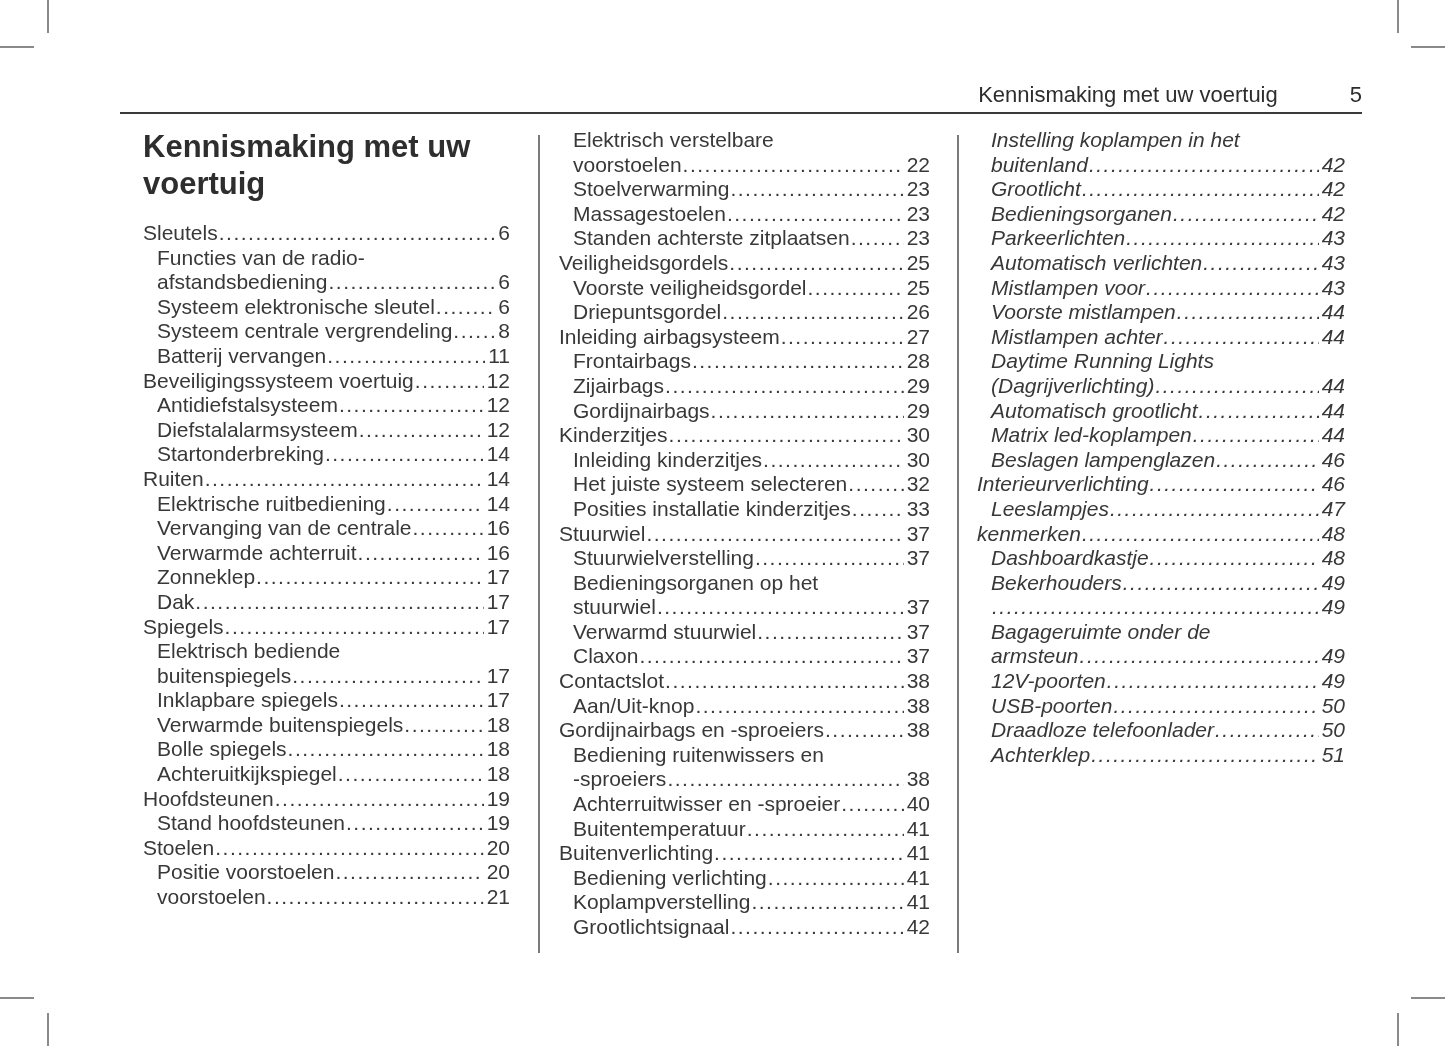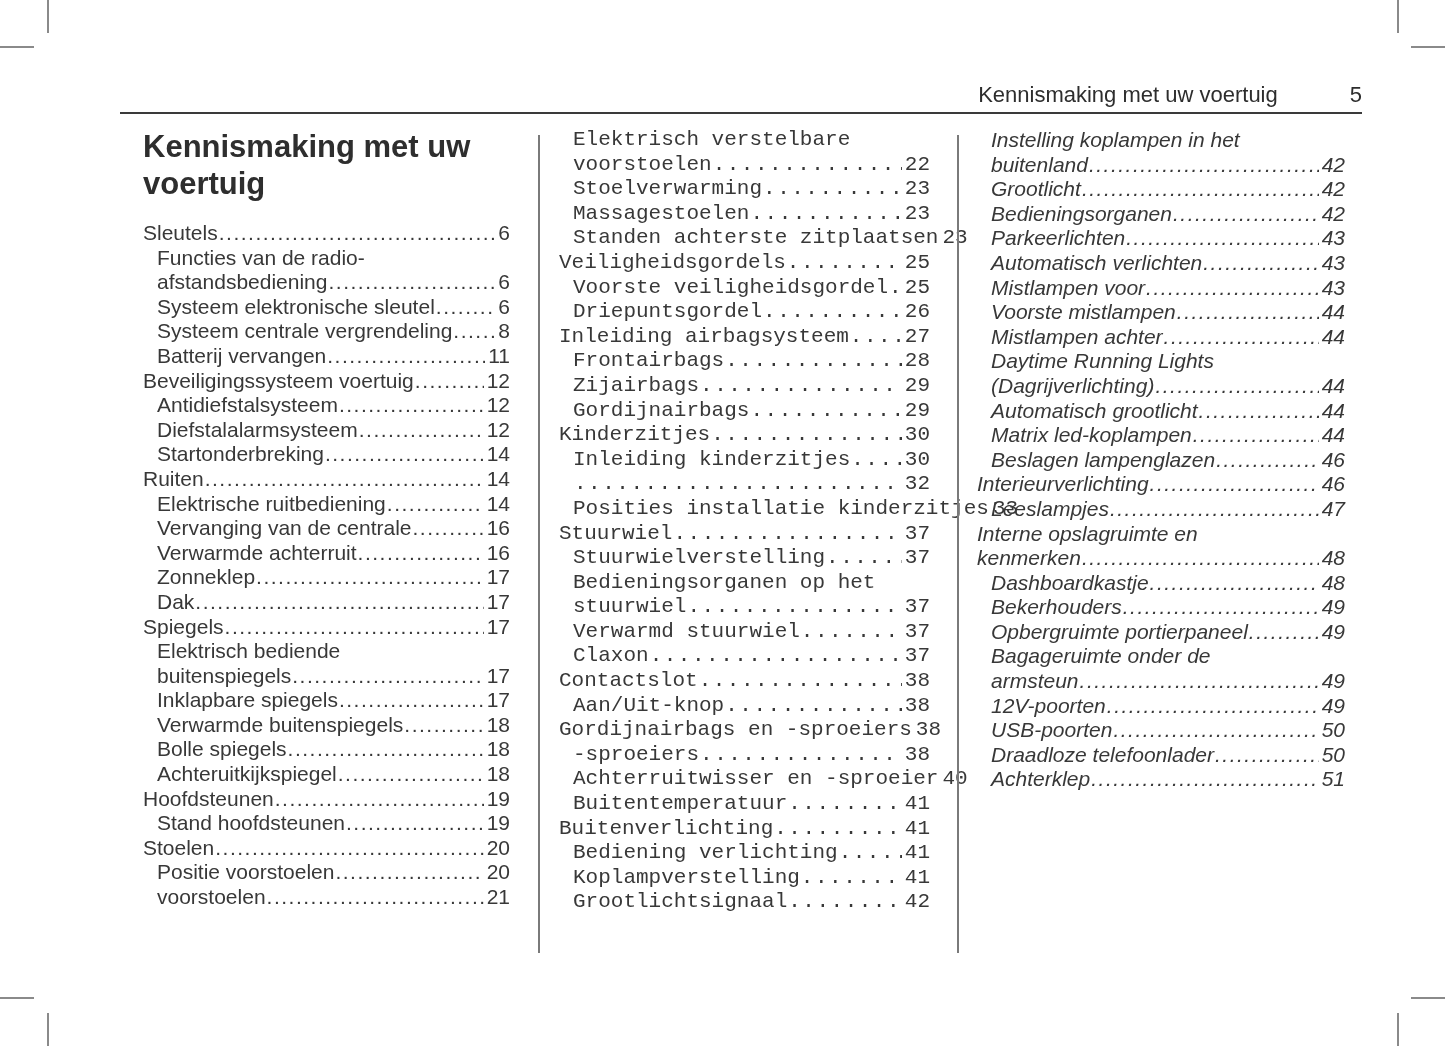--- a/index.html
+++ b/index.html
@@ -39,21 +39,21 @@
 
   
   h1.page-title{
     font-size:31px;line-height:37px;font-weight:700;color:#2e2e2e;
     margin:0 0 19px 0;letter-spacing:0;
   }
 
   
   .col{position:absolute;top:128px;}
   .col1{left:143px;width:367px;}
-  .col2{left:559px;width:371px;font-family:Liberation Mono, monospace;}
+  .col2{left:559px;width:371px;}
   .col3{left:977px;width:368px;font-style:italic;}
   .divider{position:absolute;top:135px;height:818px;width:2px;background:var(--divider);}
   .div1{left:538px;}
   .div2{left:957px;}
 
   
   .row{
     display:flex;align-items:baseline;
     font-size:21px;line-height:24.6px;
     white-space:nowrap;
@@ -292,20 +292,21 @@
         <span class="txt">Kinderzitjes</span>
         <span class="dots">........................................................................................................................</span>
         <span class="pg">30</span>
       </div>
       <div class="row lvl1">
         <span class="txt">Inleiding kinderzitjes</span>
         <span class="dots">........................................................................................................................</span>
         <span class="pg">30</span>
       </div>
       <div class="row lvl1">
+        <span class="txt">Het juiste systeem selecteren</span>
         <span class="dots">........................................................................................................................</span>
         <span class="pg">32</span>
       </div>
       <div class="row lvl1">
         <span class="txt">Posities installatie kinderzitjes</span>
         <span class="dots">........................................................................................................................</span>
         <span class="pg">33</span>
       </div>
       <div class="row">
         <span class="txt">Stuurwiel</span>
@@ -342,20 +343,23 @@
       </div>
       <div class="row lvl1">
         <span class="txt">Aan/Uit-knop</span>
         <span class="dots">........................................................................................................................</span>
         <span class="pg">38</span>
       </div>
       <div class="row">
         <span class="txt">Gordijnairbags en -sproeiers</span>
         <span class="dots">........................................................................................................................</span>
         <span class="pg">38</span>
+      </div>
+      <div class="row lvl1">
+        <span class="txt">Bediening ruitenwissers en</span>
       </div>
       <div class="row lvl1">
         <span class="txt">-sproeiers</span>
         <span class="dots">........................................................................................................................</span>
         <span class="pg">38</span>
       </div>
       <div class="row lvl1">
         <span class="txt">Achterruitwisser en -sproeier</span>
         <span class="dots">........................................................................................................................</span>
         <span class="pg">40</span>
@@ -462,39 +466,35 @@
         <span class="txt">Interieurverlichting</span>
         <span class="dots">........................................................................................................................</span>
         <span class="pg">46</span>
       </div>
       <div class="row lvl1">
         <span class="txt">Leeslampjes</span>
         <span class="dots">........................................................................................................................</span>
         <span class="pg">47</span>
       </div>
       <div class="row">
-        <span class="txt">Interne opslagruimte en</span>
-      </div>
-      <div class="row">
         <span class="txt">kenmerken</span>
         <span class="dots">........................................................................................................................</span>
         <span class="pg">48</span>
       </div>
       <div class="row lvl1">
         <span class="txt">Dashboardkastje</span>
         <span class="dots">........................................................................................................................</span>
         <span class="pg">48</span>
       </div>
       <div class="row lvl1">
         <span class="txt">Bekerhouders</span>
         <span class="dots">........................................................................................................................</span>
         <span class="pg">49</span>
       </div>
       <div class="row lvl1">
-        <span class="txt">Opbergruimte portierpaneel</span>
         <span class="dots">........................................................................................................................</span>
         <span class="pg">49</span>
       </div>
       <div class="row lvl1">
         <span class="txt">Bagageruimte onder de</span>
       </div>
       <div class="row lvl1">
         <span class="txt">armsteun</span>
         <span class="dots">........................................................................................................................</span>
         <span class="pg">49</span>

